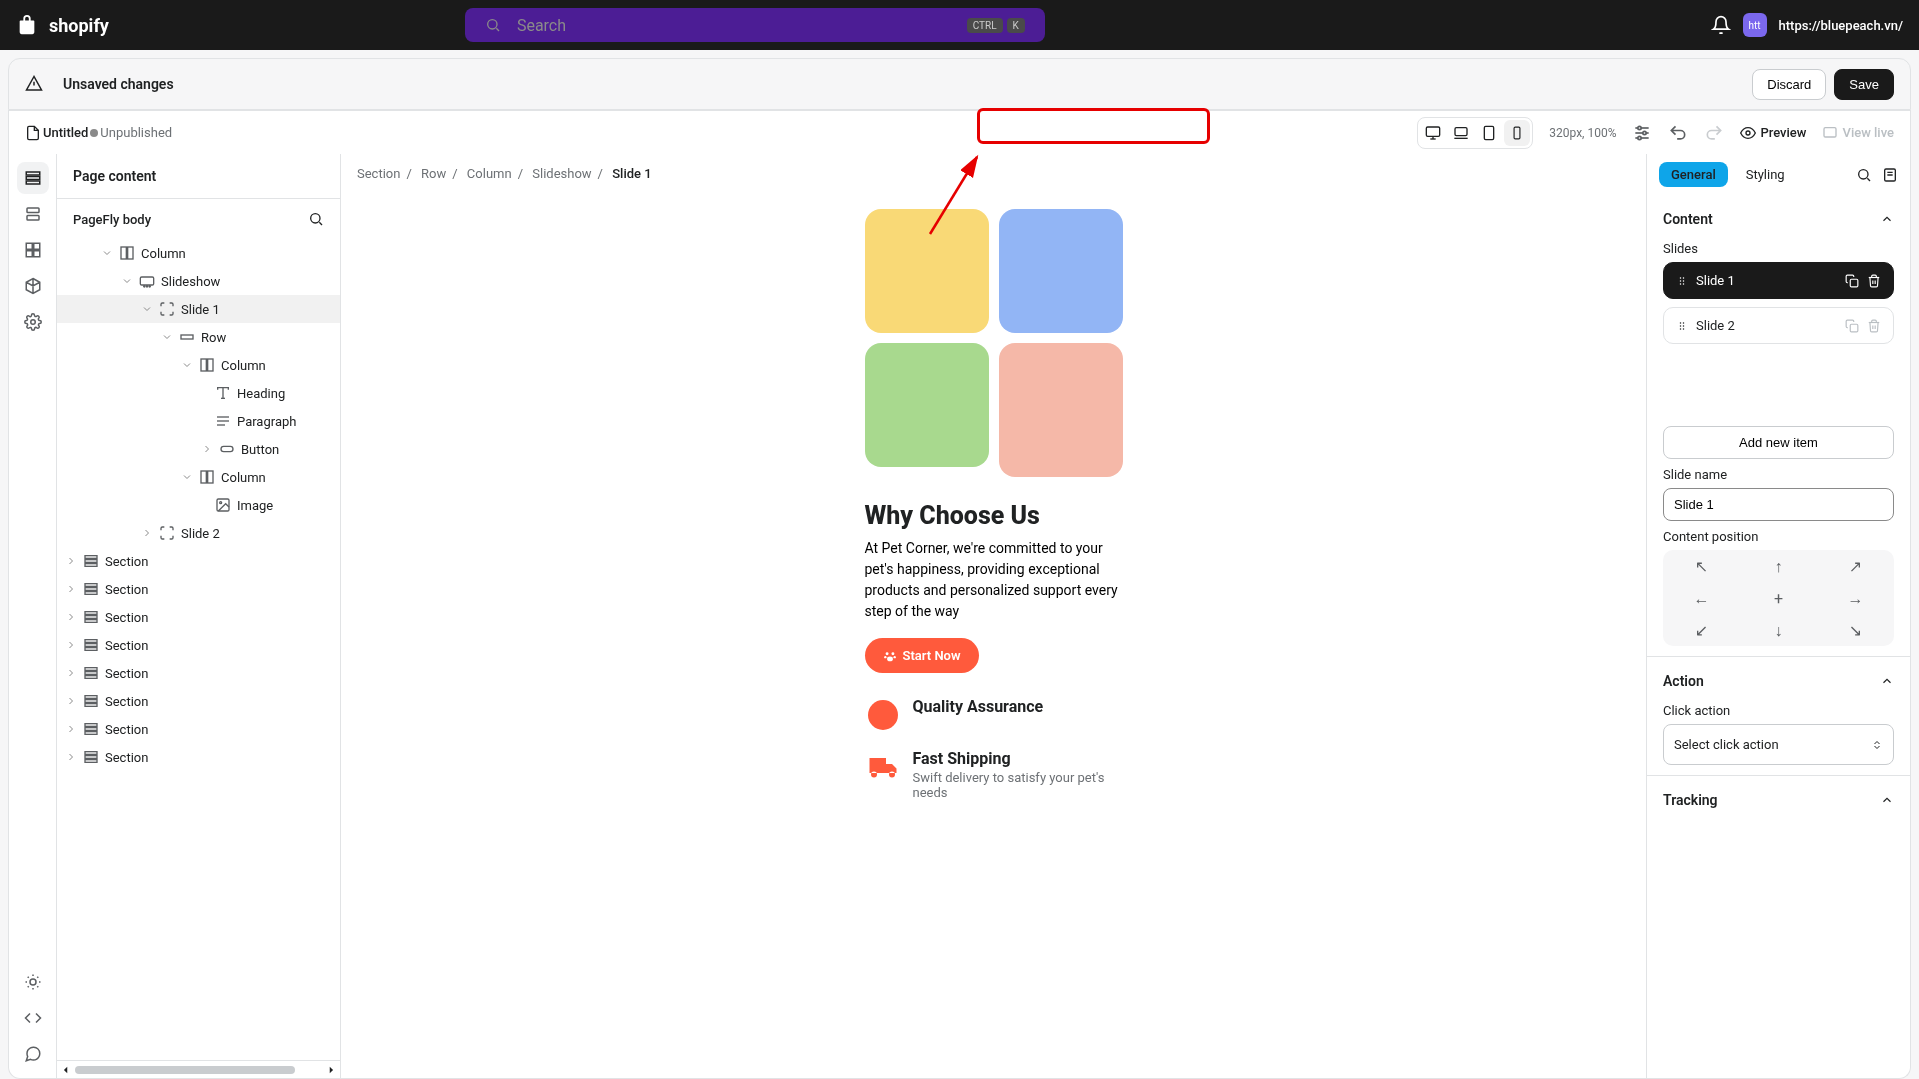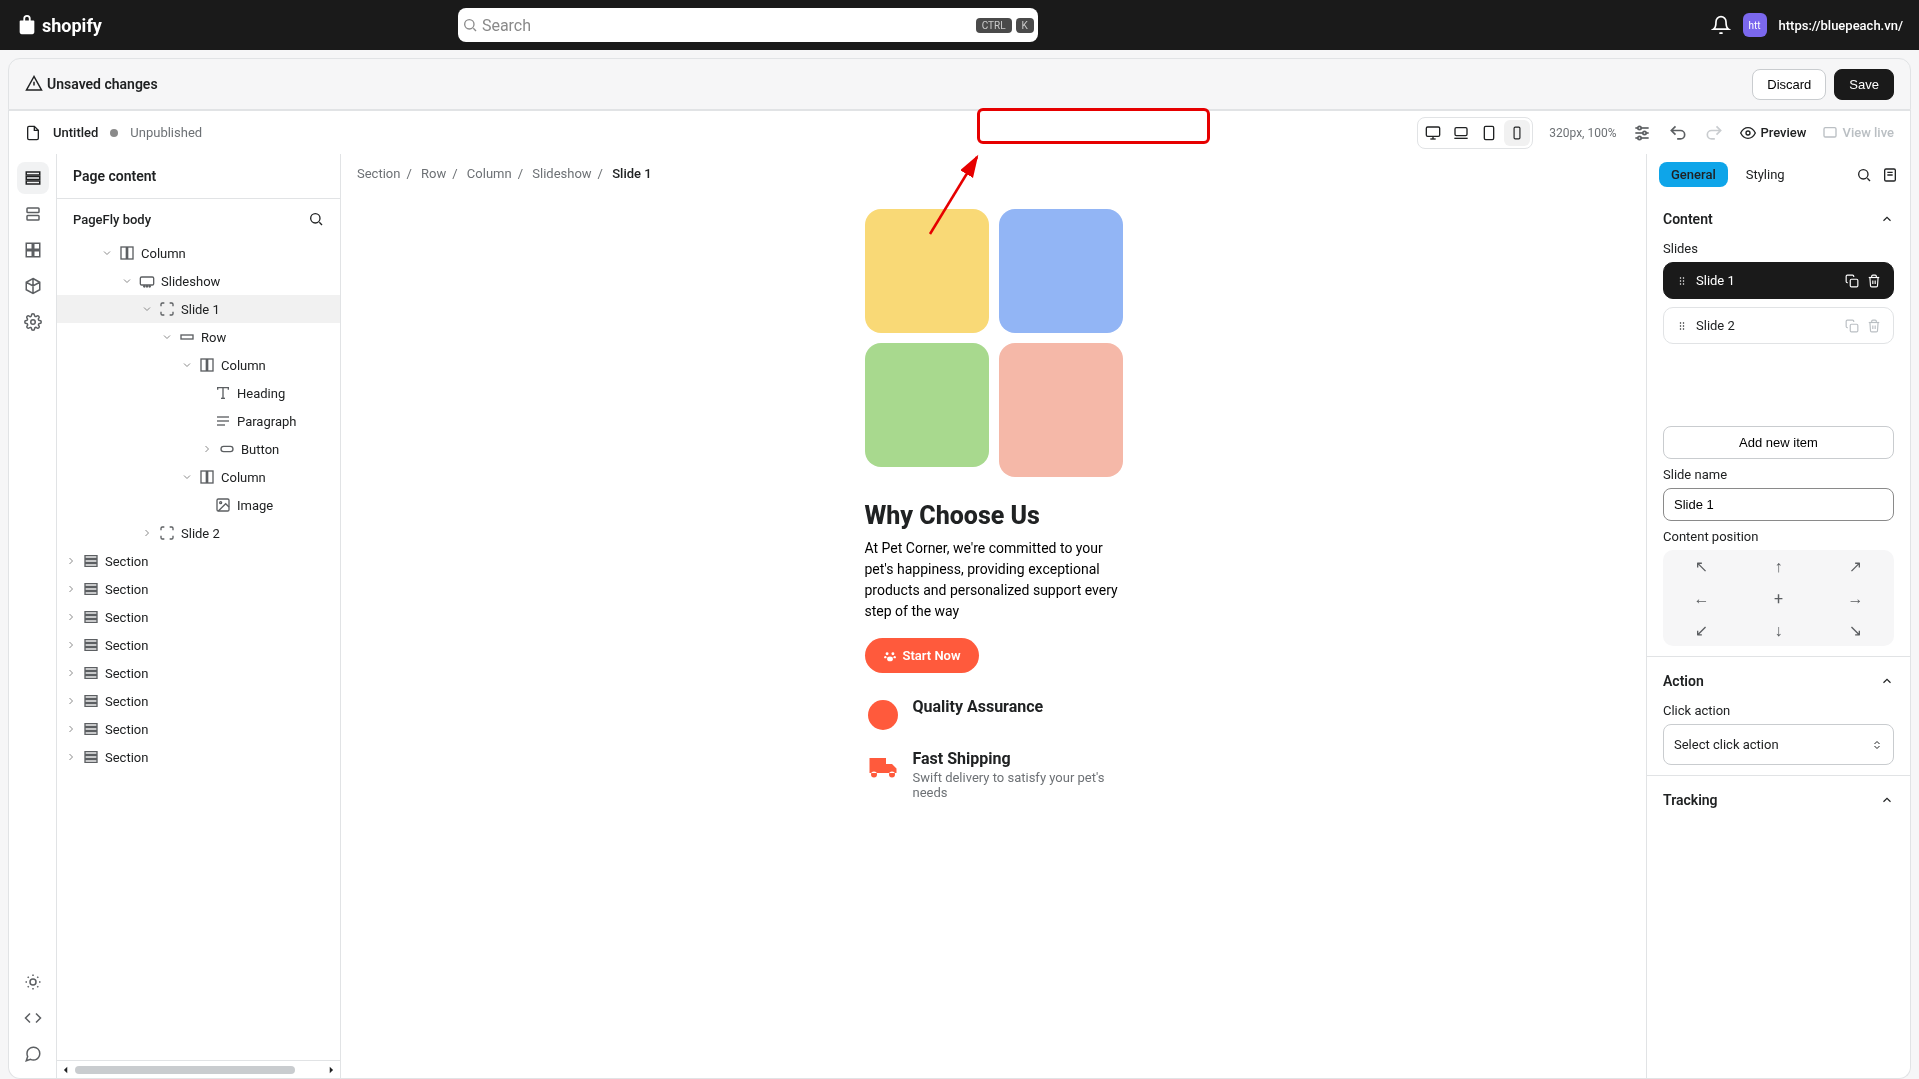--- a/index.html
+++ b/index.html
@@ -1,37 +1,37 @@
 <!DOCTYPE html>
 <html><head>
 <meta charset="utf-8">
 <style>
 * { box-sizing: border-box; margin: 0; padding: 0; }
 body { font-family: -apple-system, BlinkMacSystemFont, "Segoe UI", Roboto, sans-serif; background: #f6f6f7; color: #202223; overflow: hidden; }
 
 
 .top-bar { height: 50px; background: #1a1a1a; display: flex; align-items: center; padding: 0 16px; gap: 16px; }
-.shopify-logo { color: #fff; font-weight: 700; font-size: 18px; display: flex; align-items: center; gap: 4px; }
+.shopify-logo { color: #fff; font-weight: 700; font-size: 18px; display: flex; align-items: center; gap: 11px; }
 .shopify-logo svg { width: 22px; height: 22px; fill: #fff; }
-.search-bar { flex: 0 0 580px; margin-left: 340px; height: 34px; background: #ffffff; border-radius: 8px; display: flex; align-items: center; padding: 0 4px; color: #8a8a8a; gap: 4px; }
+.search-bar { flex: 0 0 580px; margin-left: 340px; height: 34px; background: #4c1d95; border-radius: 8px; display: flex; align-items: center; padding: 0 20px; color: #8a8a8a; gap: 16px; }
 .search-kbd { margin-left: auto; display: flex; gap: 4px; }
 .search-kbd span { background: #4a4a4a; color: #ccc; font-size: 10px; padding: 2px 6px; border-radius: 4px; }
 .top-right { margin-left: auto; display: flex; align-items: center; gap: 12px; color: #fff; }
 .avatar-badge { width: 24px; height: 24px; background: #7b68ee; border-radius: 6px; color: #fff; font-size: 10px; display: flex; align-items: center; justify-content: center; }
 .store-url { color: #fff; font-size: 13px; font-weight: 500; }
 
 
-.unsaved-bar { height: 52px; background: #f6f6f7; border: 1px solid #e1e3e5; border-radius: 12px 12px 0 0; margin: 8px 8px 0 8px; display: flex; align-items: center; padding: 0 16px; gap: 4px; }
+.unsaved-bar { height: 52px; background: #f6f6f7; border: 1px solid #e1e3e5; border-radius: 12px 12px 0 0; margin: 8px 8px 0 8px; display: flex; align-items: center; padding: 0 16px; gap: 20px; }
 .unsaved-bar .title { font-weight: 600; font-size: 14px; }
 .unsaved-actions { margin-left: auto; display: flex; gap: 8px; }
 .btn { padding: 7px 14px; border-radius: 8px; font-size: 13px; font-weight: 500; cursor: pointer; border: 1px solid #c9cccf; background: #fff; }
 .btn-dark { background: #1a1a1a; color: #fff; border: 1px solid #1a1a1a; }
 
 
-.toolbar { height: 44px; background: #fff; border-top: 1px solid #e1e3e5; border-left: 1px solid #e1e3e5; border-right: 1px solid #e1e3e5; margin: 0 8px; display: flex; align-items: center; padding: 0 16px; gap: 12px; }
+.toolbar { height: 44px; background: #fff; border-top: 1px solid #e1e3e5; border-left: 1px solid #e1e3e5; border-right: 1px solid #e1e3e5; margin: 0 8px; display: flex; align-items: center; padding: 0 16px; gap: 2px; }
 .page-title { font-size: 13px; font-weight: 500; display: flex; align-items: center; gap: 6px; }
 .status-dot { width: 8px; height: 8px; background: #8a8a8a; border-radius: 50%; }
 .status-text { color: #6d7175; font-size: 13px; }
 .toolbar-right { margin-left: auto; display: flex; align-items: center; gap: 16px; }
 .device-group { display: flex; gap: 2px; background: #fff; border: 1px solid #e1e3e5; border-radius: 8px; padding: 2px; }
 .device-btn { width: 26px; height: 26px; display: flex; align-items: center; justify-content: center; border-radius: 6px; cursor: pointer; }
 .device-btn.active { background: #f1f1f1; }
 .zoom-text { font-size: 12px; color: #6d7175; }
 .toolbar-icon { width: 20px; height: 20px; cursor: pointer; color: #5c5f62; }
 .toolbar-icon.disabled { color: #c9cccf; }

